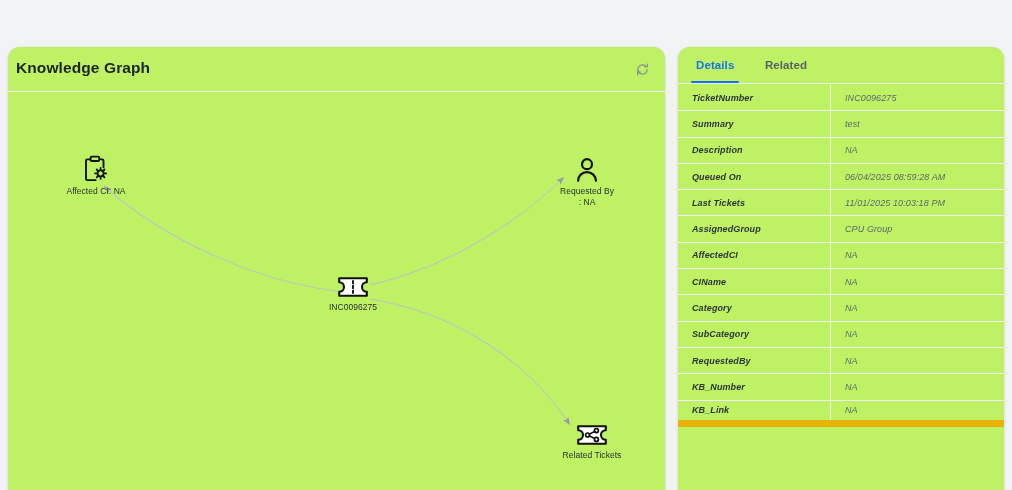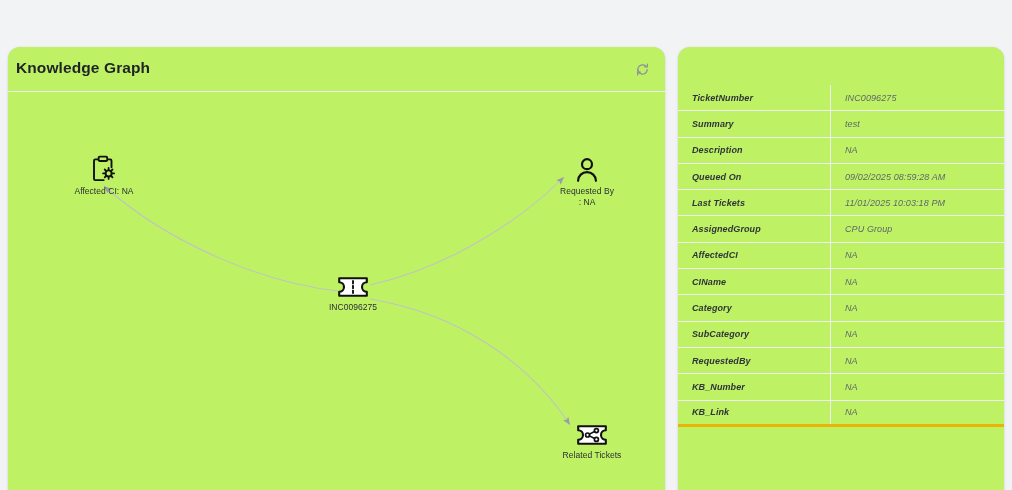--- a/index.html
+++ b/index.html
@@ -149,21 +149,21 @@
     overflow: hidden;
     font-style: italic;
   }
   .detail-row {
     display: flex;
     align-items: center;
     height: 26.3px;
     border-bottom: 1px solid #f0f1f3;
     box-sizing: border-box;
   }
-  .detail-row:last-child { border-bottom: 3px solid #eab308; }
+  .detail-row:last-child { border-bottom: 7px solid #eab308; }
   .detail-key {
     width: 152px;
     flex: 0 0 152px;
     padding-left: 14px;
     box-sizing: border-box;
     font-size: 9px;
     font-weight: bold;
     color: #2f343a;
     letter-spacing: 0.1px;
     white-space: nowrap;
@@ -214,21 +214,21 @@
           </marker>
         </defs>
 
         <path d="M 330 198 C 255 190 160 150 96 93" stroke="#bfc2c6" stroke-width="1.05" fill="none" marker-end="url(#arrow)"></path>
 
         <path d="M 362 192 C 425 178 500 140 556 84" stroke="#bfc2c6" stroke-width="1.05" fill="none" marker-end="url(#arrow)"></path>
 
         <path d="M 362 206 C 448 220 520 268 562 332" stroke="#bfc2c6" stroke-width="1.05" fill="none" marker-end="url(#arrow)"></path>
       </svg>
 
-      <div class="node" style="left:56px; top:62px; width:80px;">
+      <div class="node" style="left:48px; top:62px; width:80px;">
         <span class="node-icon">
           <svg width="26" height="28" viewBox="0 0 26 28" fill="none">
             <path d="M6.2 4.4H4.3A1.3 1.3 0 0 0 3 5.7v18.1a1.3 1.3 0 0 0 1.3 1.3h8.4" stroke="#111" stroke-width="1.9" stroke-linecap="round" fill="none"></path>
             <path d="M17.3 4.4h1.9a1.3 1.3 0 0 1 1.3 1.3v6.6" stroke="#111" stroke-width="1.9" stroke-linecap="round" fill="none"></path>
             <rect x="7.6" y="1.6" width="8.6" height="4.4" rx="1.1" stroke="#111" stroke-width="1.9" fill="none"></rect>
             <circle cx="17.6" cy="18.4" r="3.0" stroke="#111" stroke-width="1.9" fill="none"></circle>
             <path d="M17.6 12.9v1.8M17.6 22.1v1.8M12.1 18.4h1.8M21.3 18.4h1.8
                      M13.7 14.5l1.3 1.3M20.2 21l1.3 1.3M13.7 22.3l1.3-1.3M20.2 15.8l1.3-1.3" stroke="#111" stroke-width="1.8" stroke-linecap="round"></path>
           </svg>
         </span>
@@ -267,20 +267,24 @@
           </svg>
         </span>
         <span class="node-label">Related Tickets</span>
       </div>
 
     </div>
   </div>
 
   <div class="card" id="details-card">
 
+    <div id="tabs">
+      <span class="tab active">Details</span>
+      <span class="tab">Related</span>
+    </div>
 
     <div id="details-table">
 
       <div class="detail-row">
         <div class="detail-key">TicketNumber</div>
         <div class="detail-sep"></div>
         <div class="detail-val">INC0096275</div>
       </div>
       <div class="detail-row">
         <div class="detail-key">Summary</div>
@@ -288,21 +292,21 @@
         <div class="detail-val">test</div>
       </div>
       <div class="detail-row">
         <div class="detail-key">Description</div>
         <div class="detail-sep"></div>
         <div class="detail-val">NA</div>
       </div>
       <div class="detail-row">
         <div class="detail-key">Queued On</div>
         <div class="detail-sep"></div>
-        <div class="detail-val">09/02/2025 08:59:28 AM</div>
+        <div class="detail-val">06/04/2025 08:59:28 AM</div>
       </div>
       <div class="detail-row">
         <div class="detail-key">Last Tickets</div>
         <div class="detail-sep"></div>
         <div class="detail-val">11/01/2025 10:03:18 PM</div>
       </div>
       <div class="detail-row">
         <div class="detail-key">AssignedGroup</div>
         <div class="detail-sep"></div>
         <div class="detail-val">CPU Group</div>

